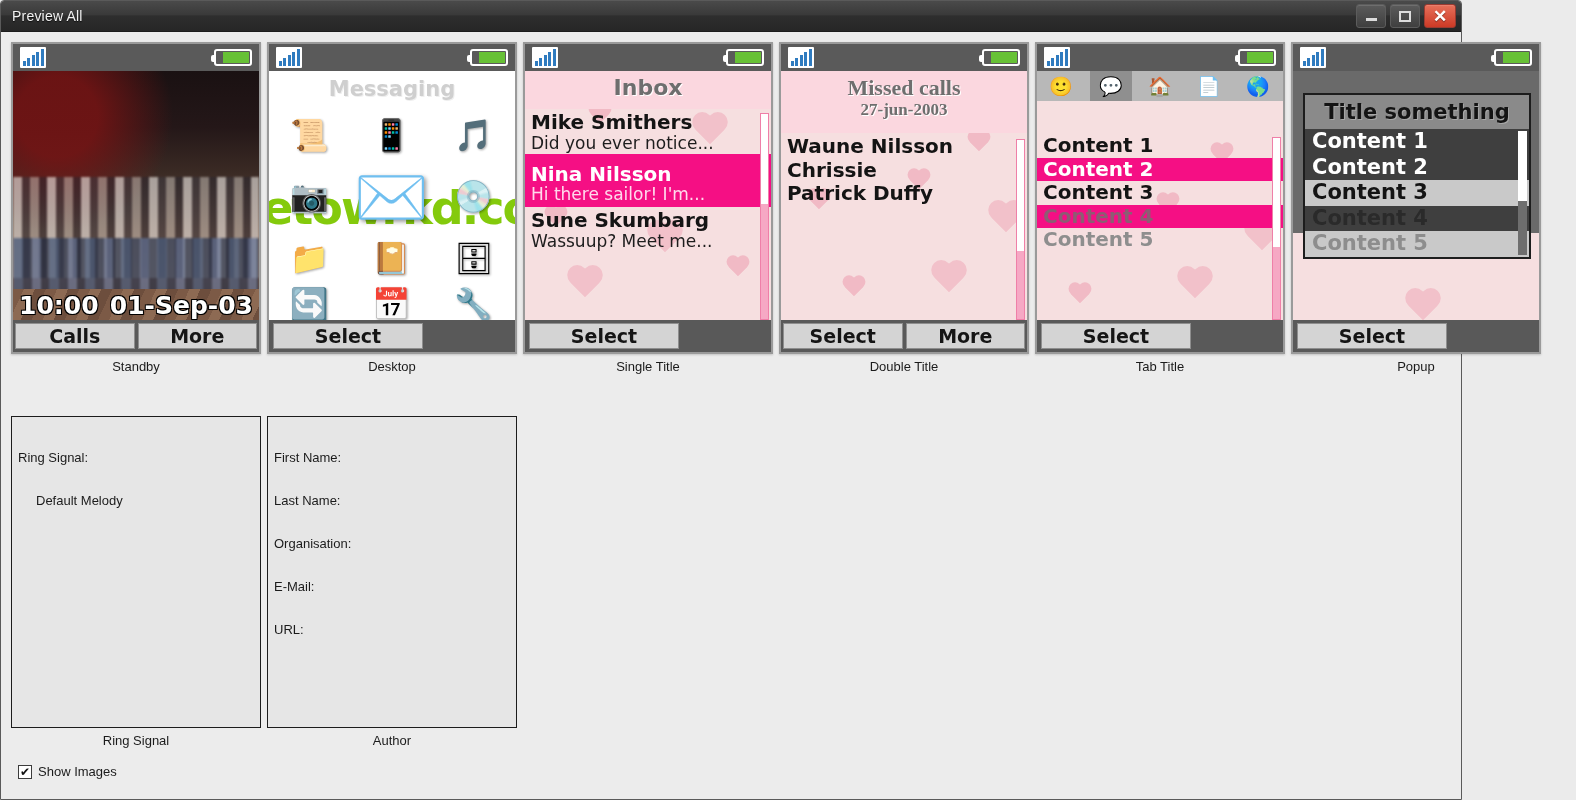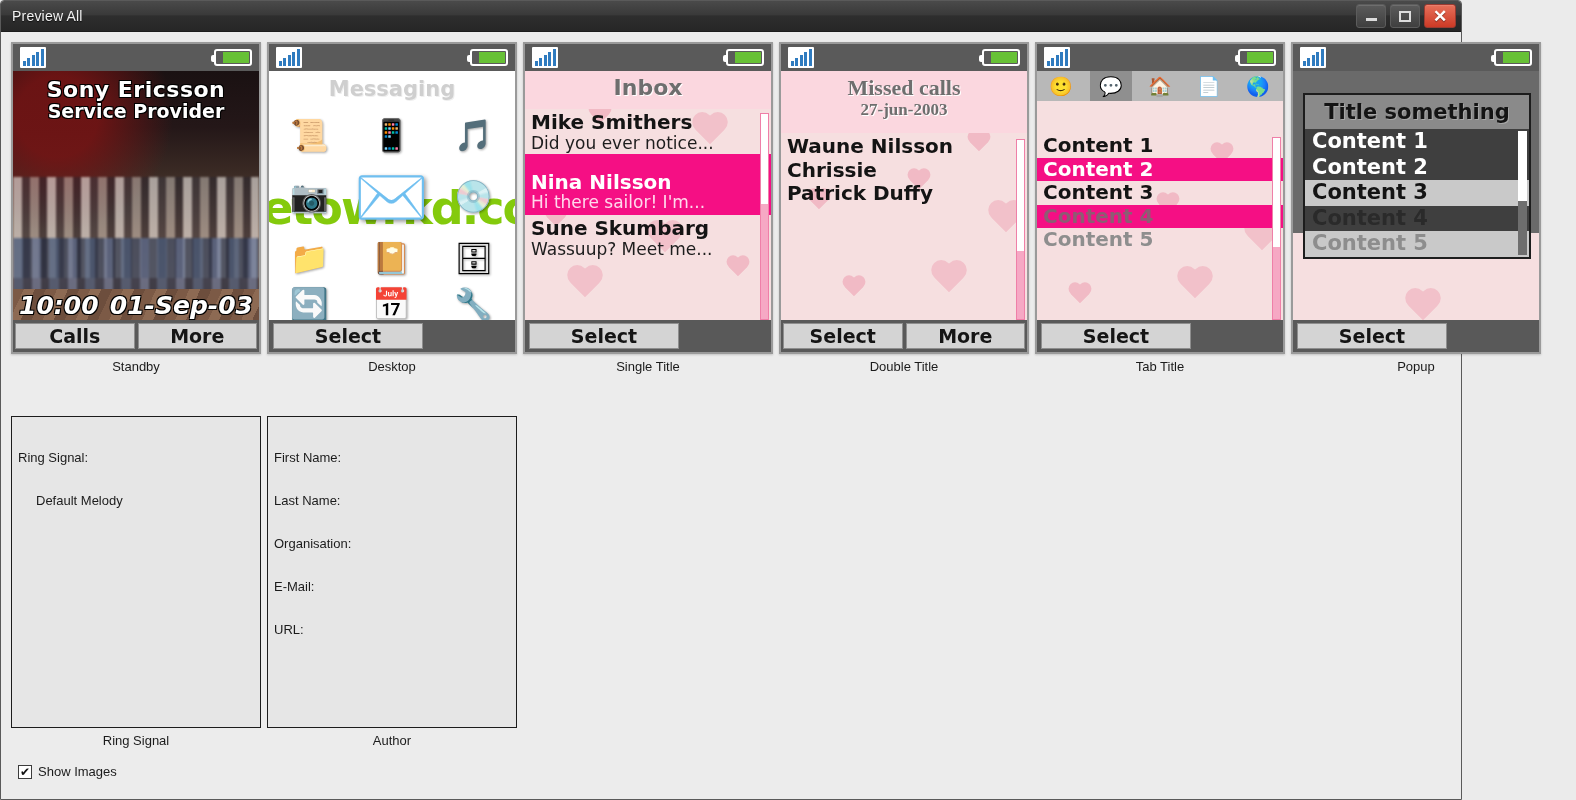--- a/index.html
+++ b/index.html
@@ -151,21 +151,20 @@
   }
   .standby-op .l1{font-size:22px;font-weight:bold;letter-spacing:.5px;
     text-shadow:1px 1px 0 #000,-1px 1px 0 #000,1px -1px 0 #000,-1px -1px 0 #000;}
   .standby-op .l2{font-size:19px;font-weight:bold;margin-top:-2px;
     text-shadow:1px 1px 0 #000,-1px 1px 0 #000,1px -1px 0 #000,-1px -1px 0 #000;}
   .standby-bottom{
     position:absolute;left:6px;right:6px;bottom:4px;
     display:flex;justify-content:space-between;align-items:flex-end;
     font-family:"DejaVu Sans", sans-serif;color:#fff;font-weight:bold;font-size:25px;
     text-shadow:1px 1px 0 #000,-1px 1px 0 #000,1px -1px 0 #000,-1px -1px 0 #000;
-    font-style:italic;
   }
 
   
   .desk{position:absolute;inset:0;background:#fff;}
   .desk-wm{
     position:absolute;left:0;right:0;top:40%;height:28%;
     display:flex;align-items:center;justify-content:center;
     font-family:"DejaVu Sans", sans-serif;font-weight:bold;font-size:46px;
     color:#7ec800;letter-spacing:-2px;opacity:.95;overflow:hidden;white-space:nowrap;
   }
@@ -335,24 +334,20 @@
             </span>
             <span class="batt">
                 <span class="lvl"></span>
               </span>
           </div>
           <div class="screen">
             <div class="standby-img">
               <div class="standby-people"></div>
               <div class="standby-legs"></div>
               <div class="standby-ground"></div>
-            </div>
-            <div class="standby-op">
-              <div class="l1">Sony Ericsson</div>
-              <div class="l2">Service Provider</div>
             </div>
             <div class="standby-bottom">
               <span>10:00</span>
               <span>01-Sep-03</span>
             </div>
           </div>
           <div class="softkeys">
             <div class="sk half">Calls</div>
             <div class="sk half">More</div>
           </div>
@@ -428,21 +423,21 @@
               </div>
             </div>
             <div class="plist-title" style="height:38px;">
               <div class="t1">Inbox</div>
             </div>
             <div class="plist" style="top:38px;bottom:0;">
               <div class="prow" style="padding-top:3px;">
                 <div class="nm">Mike Smithers</div>
                 <div class="sb">Did you ever notice...</div>
               </div>
-              <div class="prow sel" style="padding-top:18px;padding-bottom:3px;">
+              <div class="prow sel" style="padding-top:10px;padding-bottom:3px;">
                 <div class="nm">Nina Nilsson</div>
                 <div class="sb">Hi there sailor! I'm...</div>
               </div>
               <div class="prow" style="padding-top:3px;">
                 <div class="nm">Sune Skumbarg</div>
                 <div class="sb">Wassuup?  Meet me...</div>
               </div>
             </div>
             <div class="pscroll" style="top:42px;bottom:4px;">
               <div class="thumb" style="top:0;height:44%;"></div>

